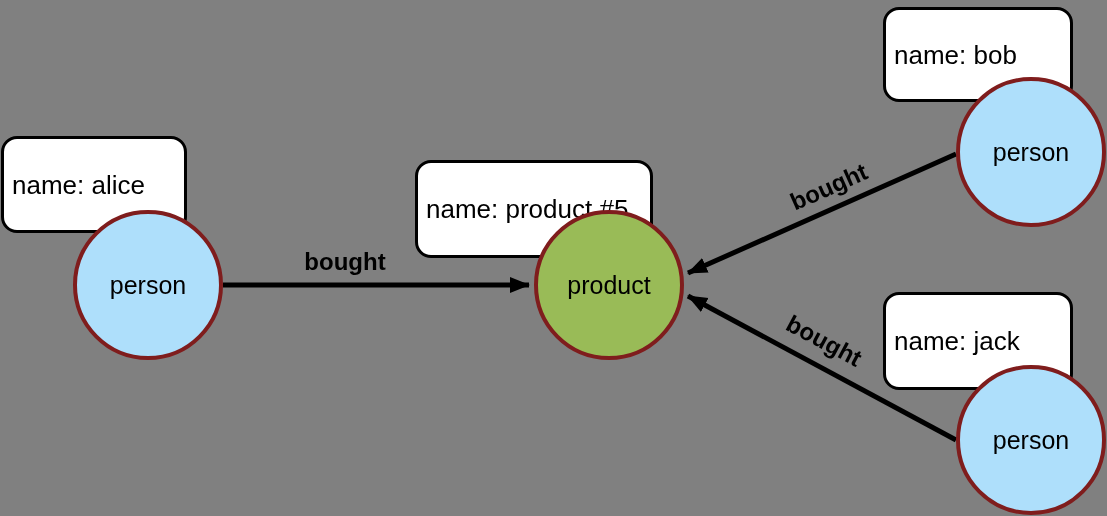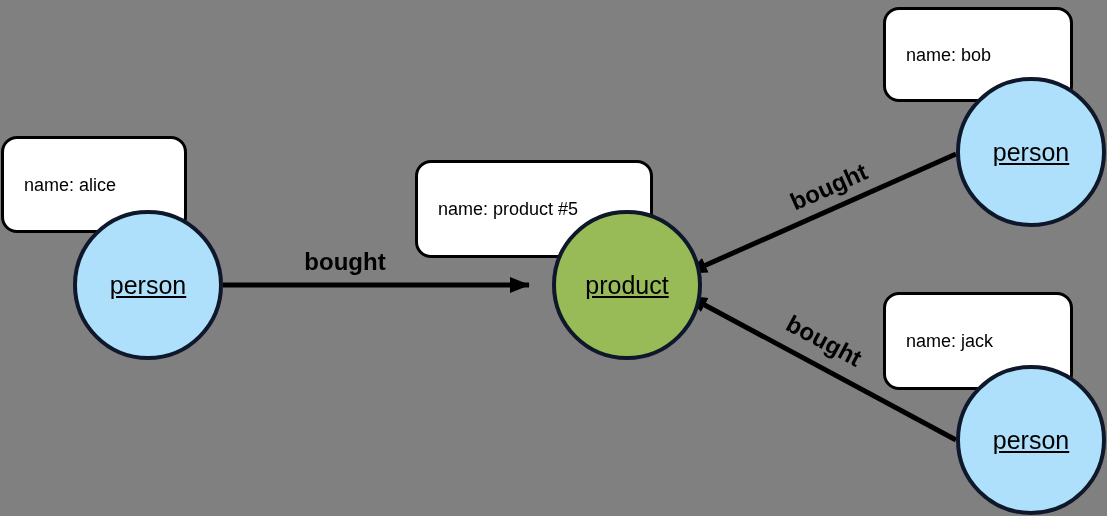--- a/index.html
+++ b/index.html
@@ -28,38 +28,37 @@
     stroke-width: 5;
   }
   .prop-box {
     position: absolute;
     box-sizing: border-box;
     background: #ffffff;
     border: 3px solid #000;
     border-radius: 16px;
     display: flex;
     align-items: center;
-    padding-left: 20px;
-    font-size: 18px;
+    padding-left: 8px;
+    font-size: 26px;
     line-height: 1;
     white-space: nowrap;
   }
   .node-circle {
     position: absolute;
     box-sizing: border-box;
     width: 150px;
     height: 150px;
-    border: 4px solid #0f172a;
+    border: 4px solid #7f1d1d;
     border-radius: 50%;
     display: flex;
     align-items: center;
     justify-content: center;
     font-size: 25px;
     line-height: 1;
-    text-decoration: underline;
   }
   .person-fill { background: #AEDFFB; }
   .product-fill { background: #99BB57; }
   .edge-label {
     position: absolute;
     font-size: 24px;
     font-weight: bold;
     line-height: 1;
     white-space: nowrap;
   }
@@ -93,21 +92,21 @@
   </div>
 
   <div class="prop-box" style="left:883px; top:292px; width:190px; height:98px;">
     <span>name: jack</span>
   </div>
 
   <div class="node-circle person-fill" style="left:73px; top:210px;">
     <span>person</span>
   </div>
 
-  <div class="node-circle product-fill" style="left:552px; top:210px;text-align:center;">
+  <div class="node-circle product-fill" style="left:534px; top:210px;text-align:center;">
     <span>product</span>
   </div>
 
   <div class="node-circle person-fill" style="left:956px; top:77px;">
     <span>person</span>
   </div>
 
   <div class="node-circle person-fill" style="left:956px; top:365px;">
     <span>person</span>
   </div>

